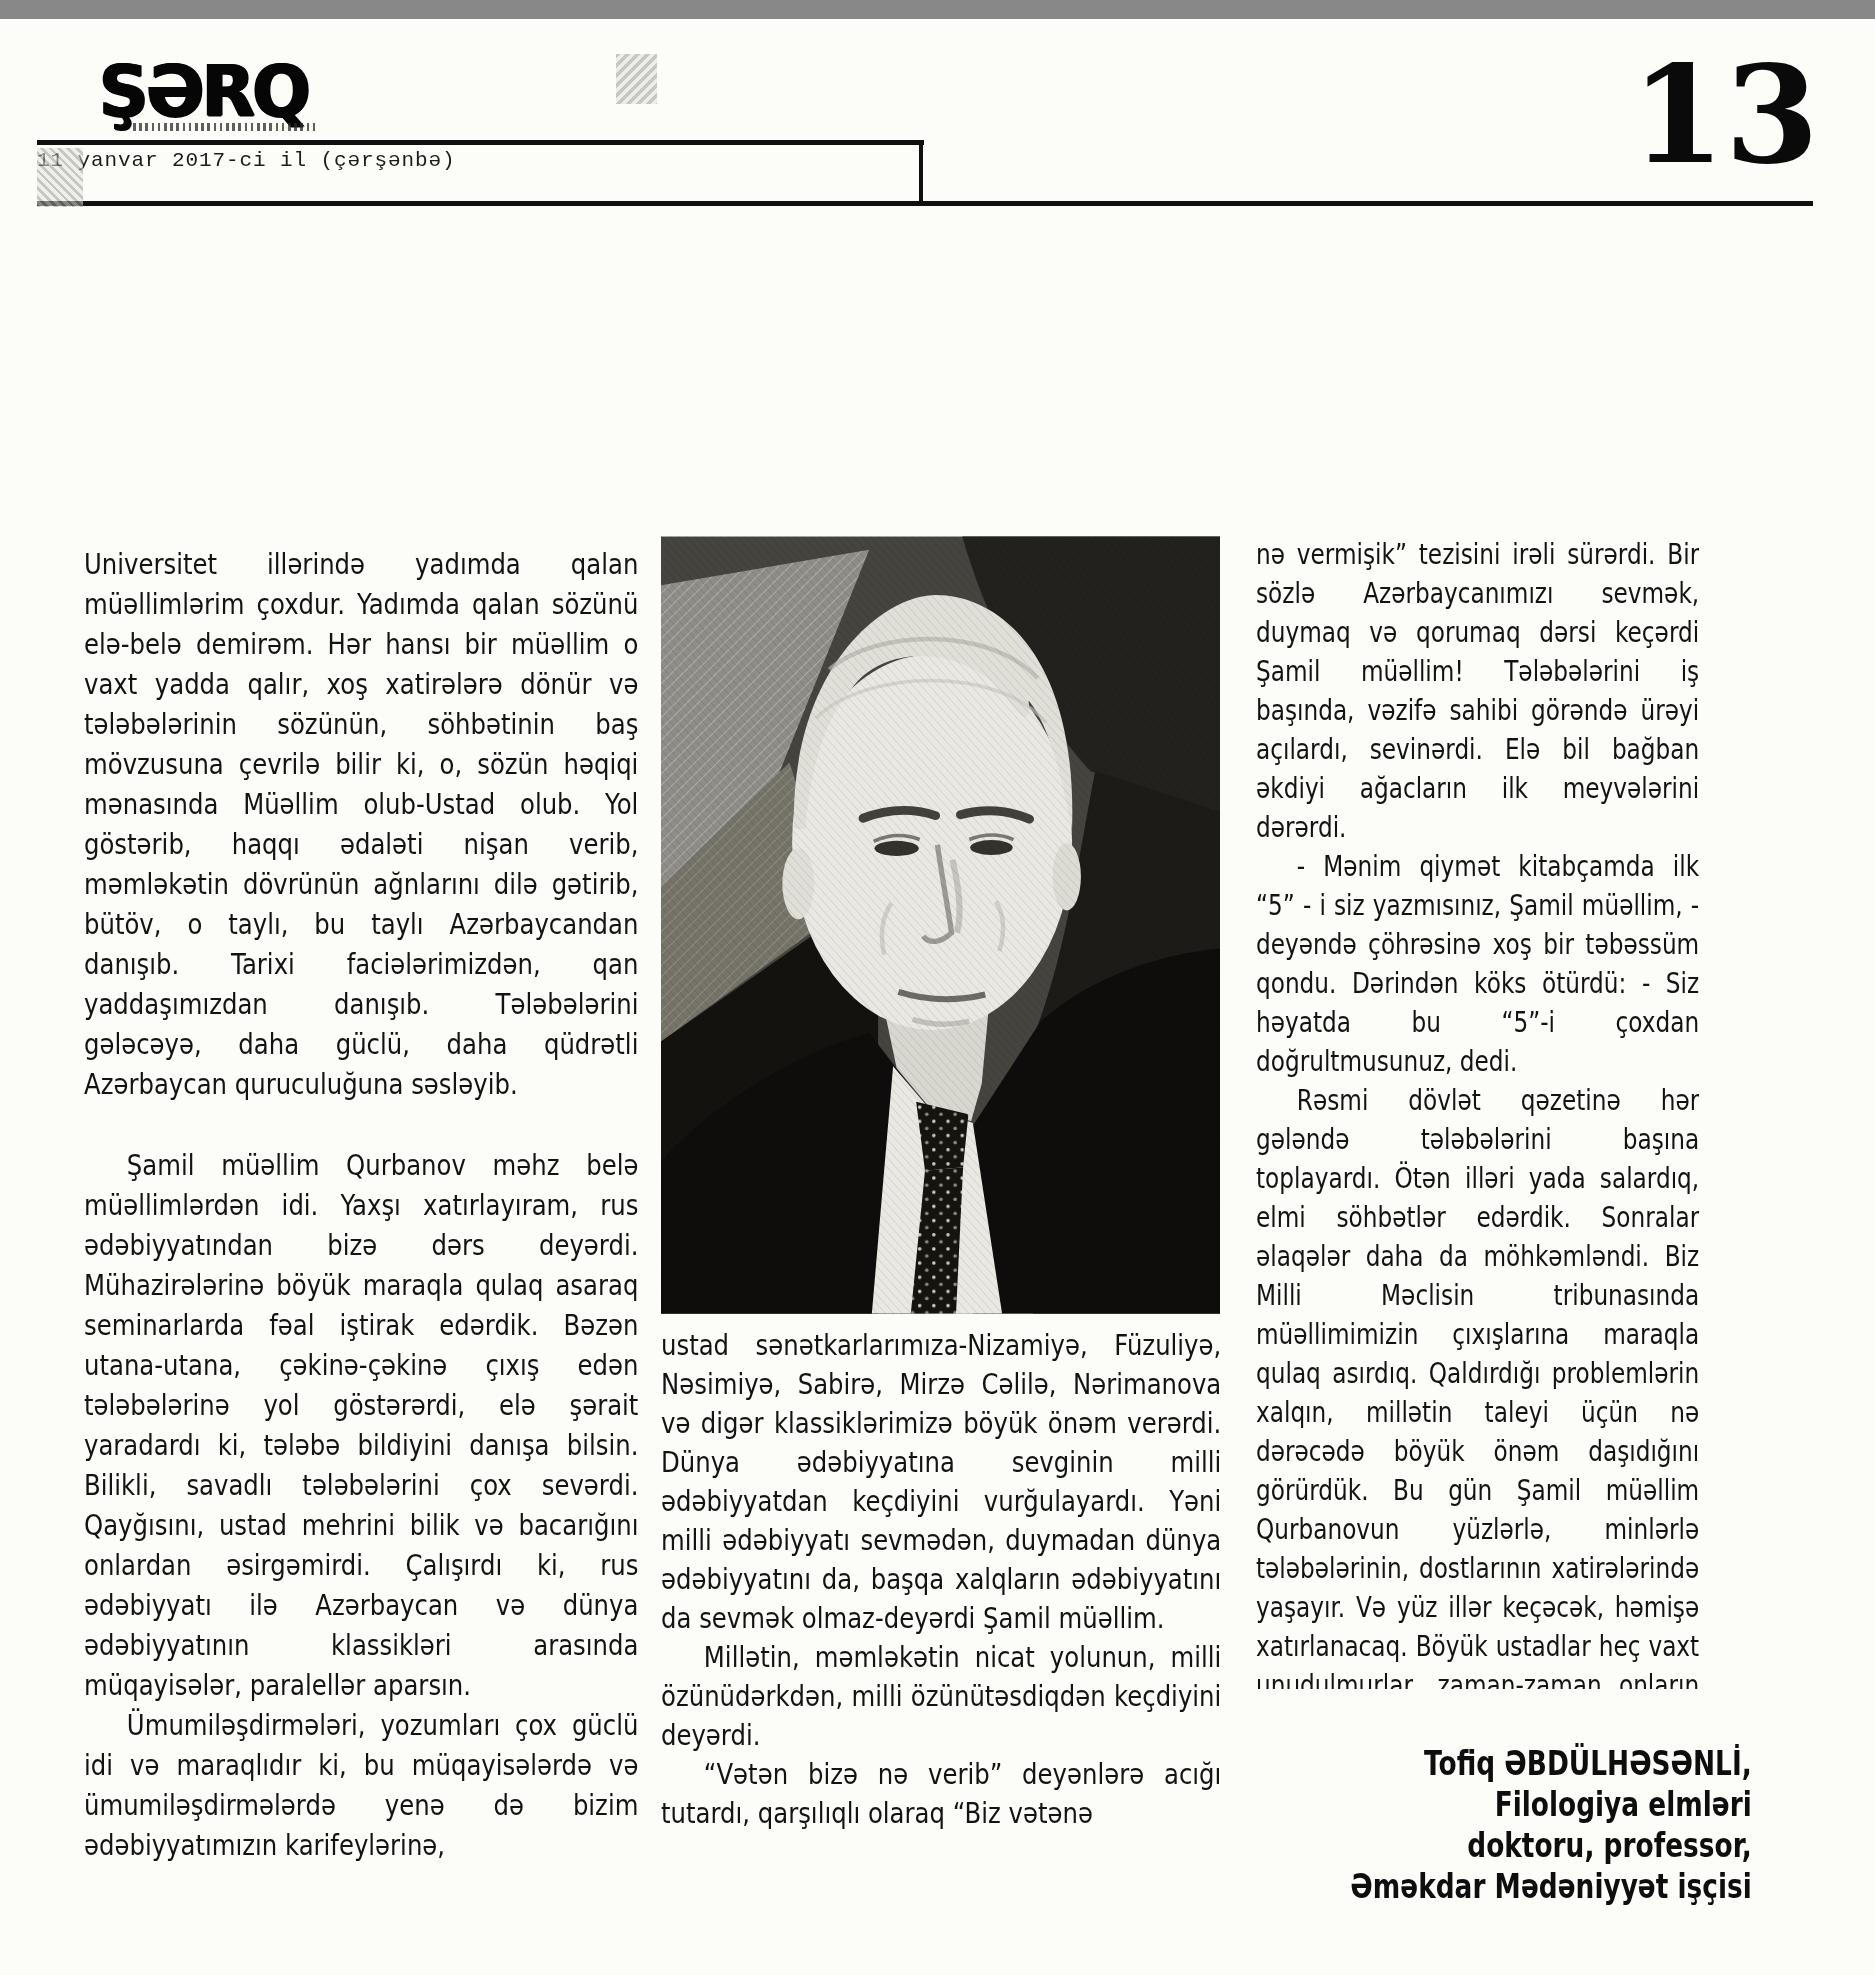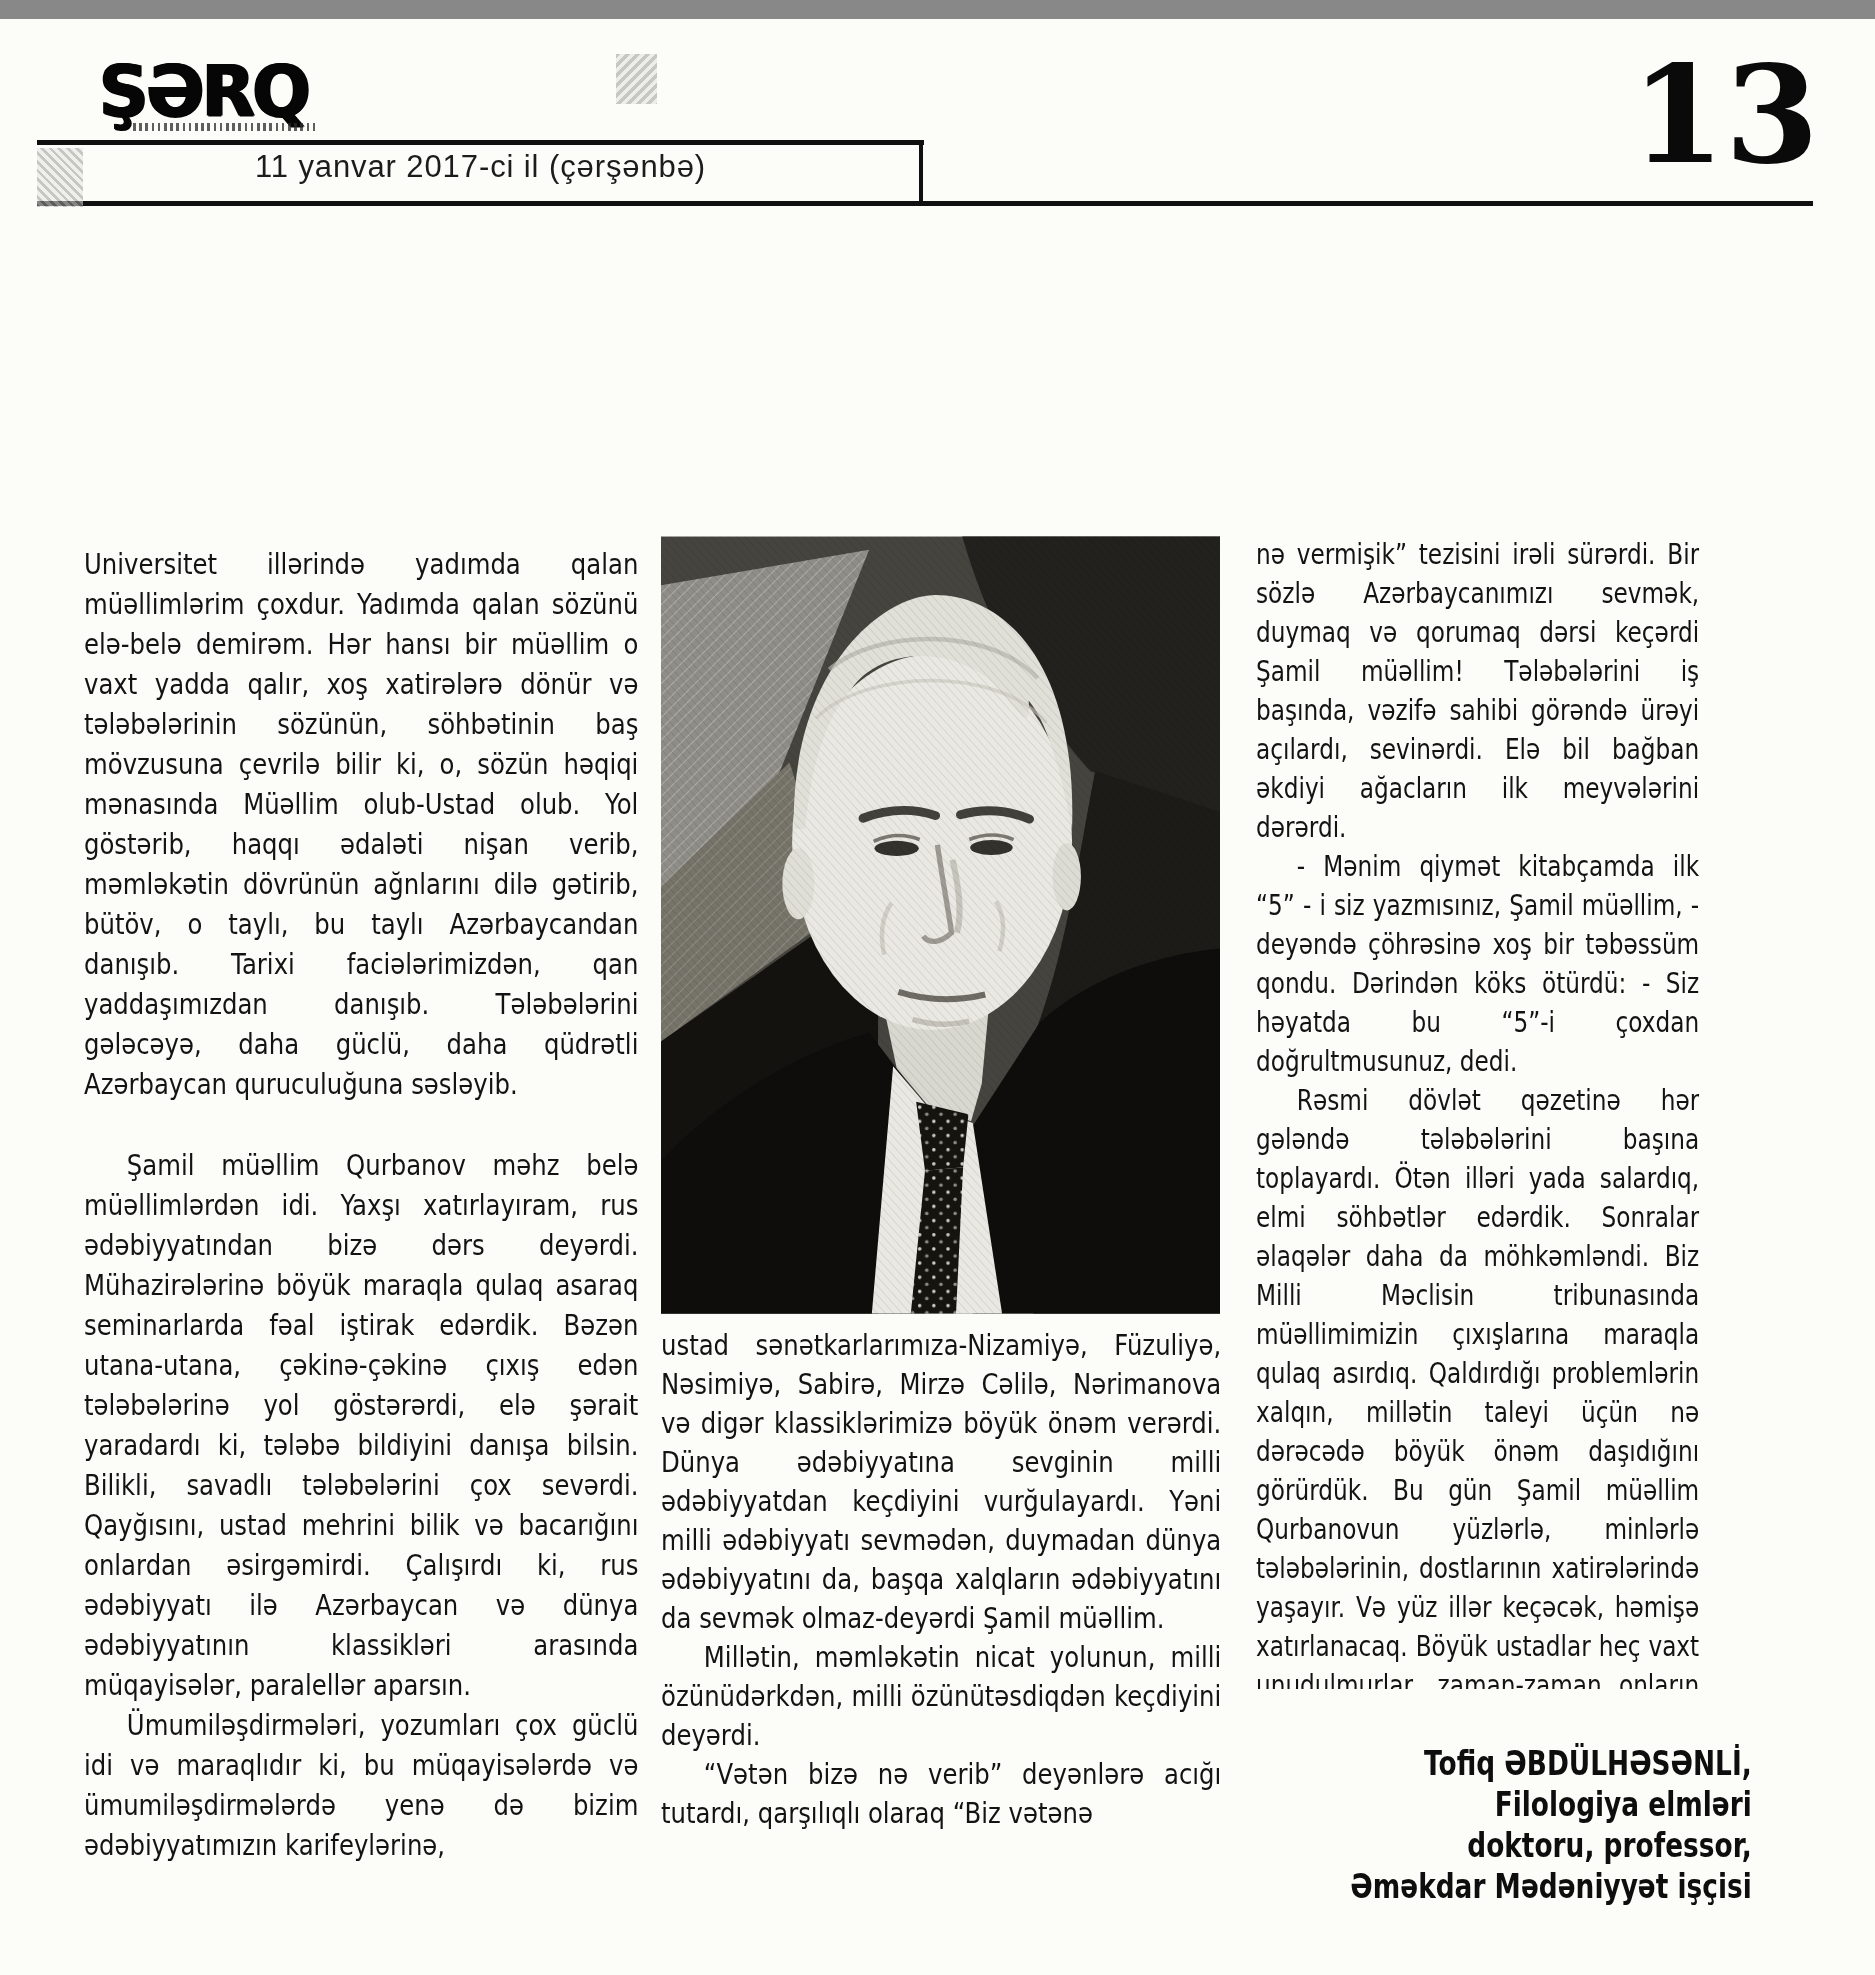--- a/index.html
+++ b/index.html
@@ -19,22 +19,22 @@
     position:absolute; left:133px; top:104px; width:186px; height:8px;
     background:repeating-linear-gradient(90deg,#2a2a2a 0 2.7px, transparent 2.7px 6.2px);
     opacity:.75;
   }
   .rule { position:absolute; background:#101010; }
   .rule-top    { left:37px;  top:121px; width:887px; height:5.3px; }
   .rule-bottom { left:37px;  top:182px; width:1776px; height:5.3px; }
   .rule-end    { left:919px; top:121px; width:4.4px;   height:66px; }
   .date-line {
     position:absolute; left:37px; top:130px; width:887px;
-    text-align:center; font-family:Liberation Sans, sans-serif;
-    font-size:31px; color:#1c1c1c; letter-spacing:0.9px;
+    font-family:Liberation Mono, monospace;
+    font-size:21px; color:#1c1c1c; letter-spacing:0.9px;
   }
   .page-number {
     position:absolute; left:1631px; top:25px; width:160px; text-align:right;
     font-family:"DejaVu Serif", serif; font-weight:bold;
     font-size:135px; line-height:1.05; color:#0a0a0a;
   }
   .scan-artifact { position:absolute; opacity:.55; }
   .artifact-a {
     left:37px; top:129px; width:46px; height:59px;
     background:repeating-linear-gradient(45deg,#9a9a96 0 2.7px,#e4e4e0 2.7px 6.2px);

